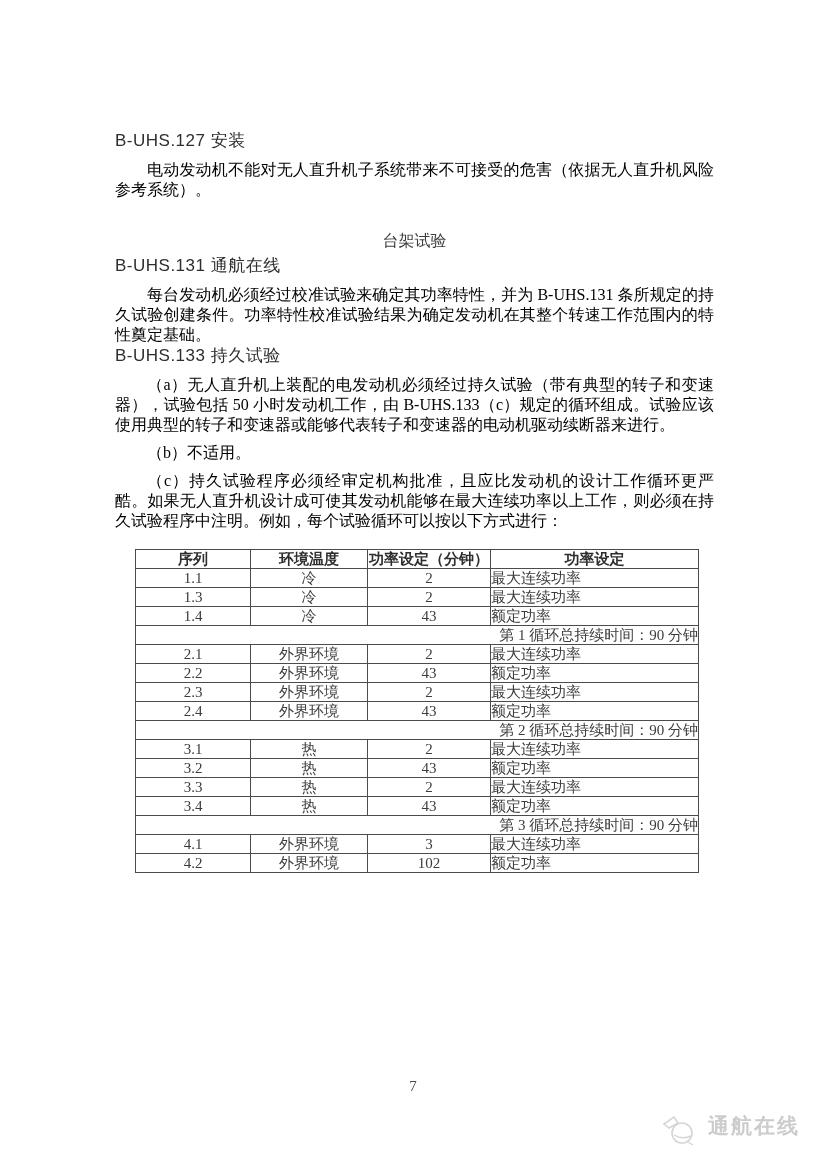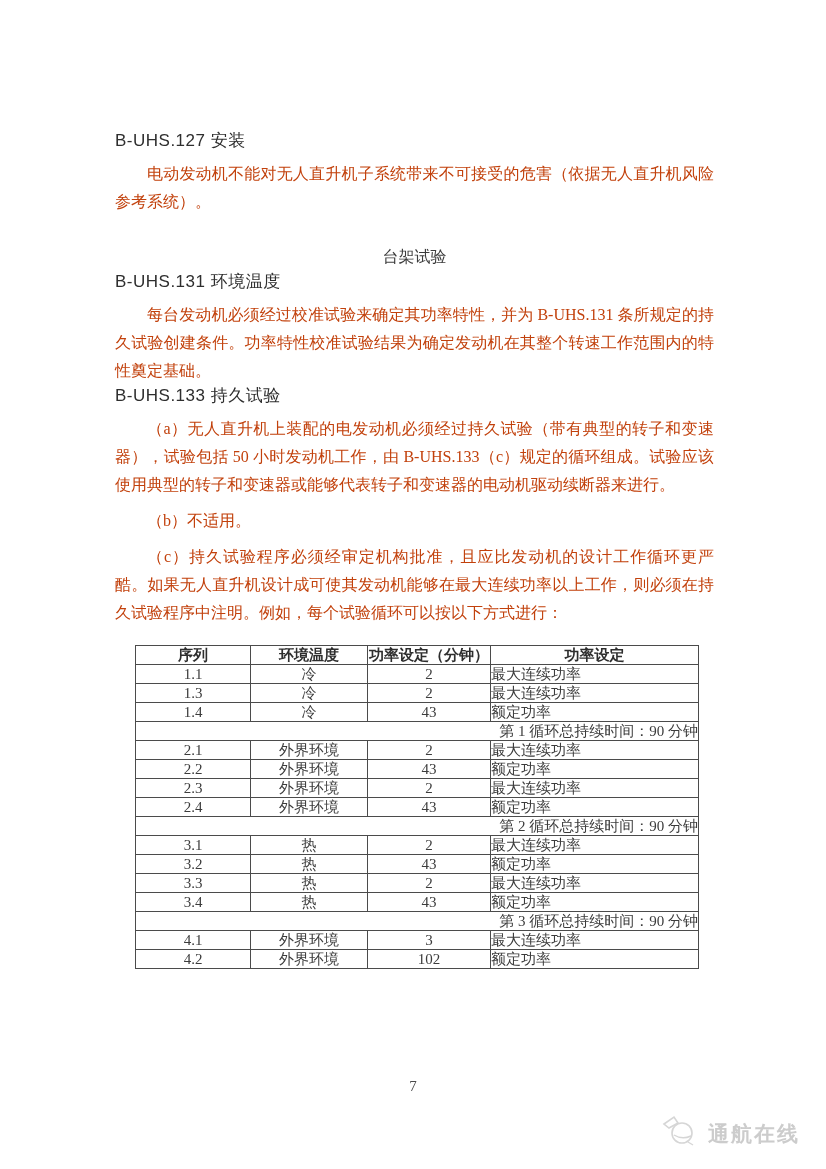--- a/index.html
+++ b/index.html
@@ -29,24 +29,24 @@
     line-height: 22px;
     color: #2e2e2e;
     letter-spacing: 0.5px;
   }
   .mt-subtitle { margin-top: 27px; }
   .mt-sec      { margin-top: 27px; }
   .mt-sec2     { margin-top: 26px; }
   p.para {
     margin: 8px 0 0 0;
     font-size: 16px;
-    line-height: 28px;
+    line-height: 20px;
     text-align: justify;
     text-indent: 2em;
-    color: #c2410c;
+    color: #000000;
   }
   .subtitle {
     font-size: 16px;
     line-height: 28px;
     text-align: center;
     color: #3c3c3c;
   }
   table.cycle-table {
     border-collapse: collapse;
     table-layout: fixed;
@@ -81,21 +81,21 @@
     width: 826px;
     text-align: center;
     font-size: 15px;
     color: #4a4a4a;
   }
   .watermark {
     position: absolute;
     top: 1112px;
     right: 26px;
     display: flex;
-    align-items: flex-end;
+    align-items: flex-start;
     gap: 6px;
   }
   .watermark .wm-text {
     font-family: "Liberation Sans", "DejaVu Sans", sans-serif;
     font-weight: bold;
     font-size: 21px;
     letter-spacing: 2px;
     color: #cccccc;
   }
   .watermark svg { display: block; }
@@ -103,21 +103,21 @@
 </head>
 <body>
 
 <div class="content">
 
   <h2 class="sec-heading">B-UHS.127 安装</h2>
   <p class="para">电动发动机不能对无人直升机子系统带来不可接受的危害（依据无人直升机风险参考系统）。</p>
 
   <div class="subtitle mt-subtitle">台架试验</div>
 
-  <h2 class="sec-heading mt-sec">B-UHS.131 环境温度</h2>
+  <h2 class="sec-heading mt-sec">B-UHS.131 通航在线</h2>
   <p class="para">每台发动机必须经过校准试验来确定其功率特性，并为 B-UHS.131 条所规定的持久试验创建条件。功率特性校准试验结果为确定发动机在其整个转速工作范围内的特性奠定基础。</p>
 
   <h2 class="sec-heading mt-sec2">B-UHS.133 持久试验</h2>
   <p class="para">（a）无人直升机上装配的电发动机必须经过持久试验（带有典型的转子和变速器），试验包括 50 小时发动机工作，由 B-UHS.133（c）规定的循环组成。试验应该使用典型的转子和变速器或能够代表转子和变速器的电动机驱动续断器来进行。</p>
   <p class="para">（b）不适用。</p>
   <p class="para">（c）持久试验程序必须经审定机构批准，且应比发动机的设计工作循环更严酷。如果无人直升机设计成可使其发动机能够在最大连续功率以上工作，则必须在持久试验程序中注明。例如，每个试验循环可以按以下方式进行：</p>
 
   <table class="cycle-table">
     <colgroup>
       <col style="width:115px">

